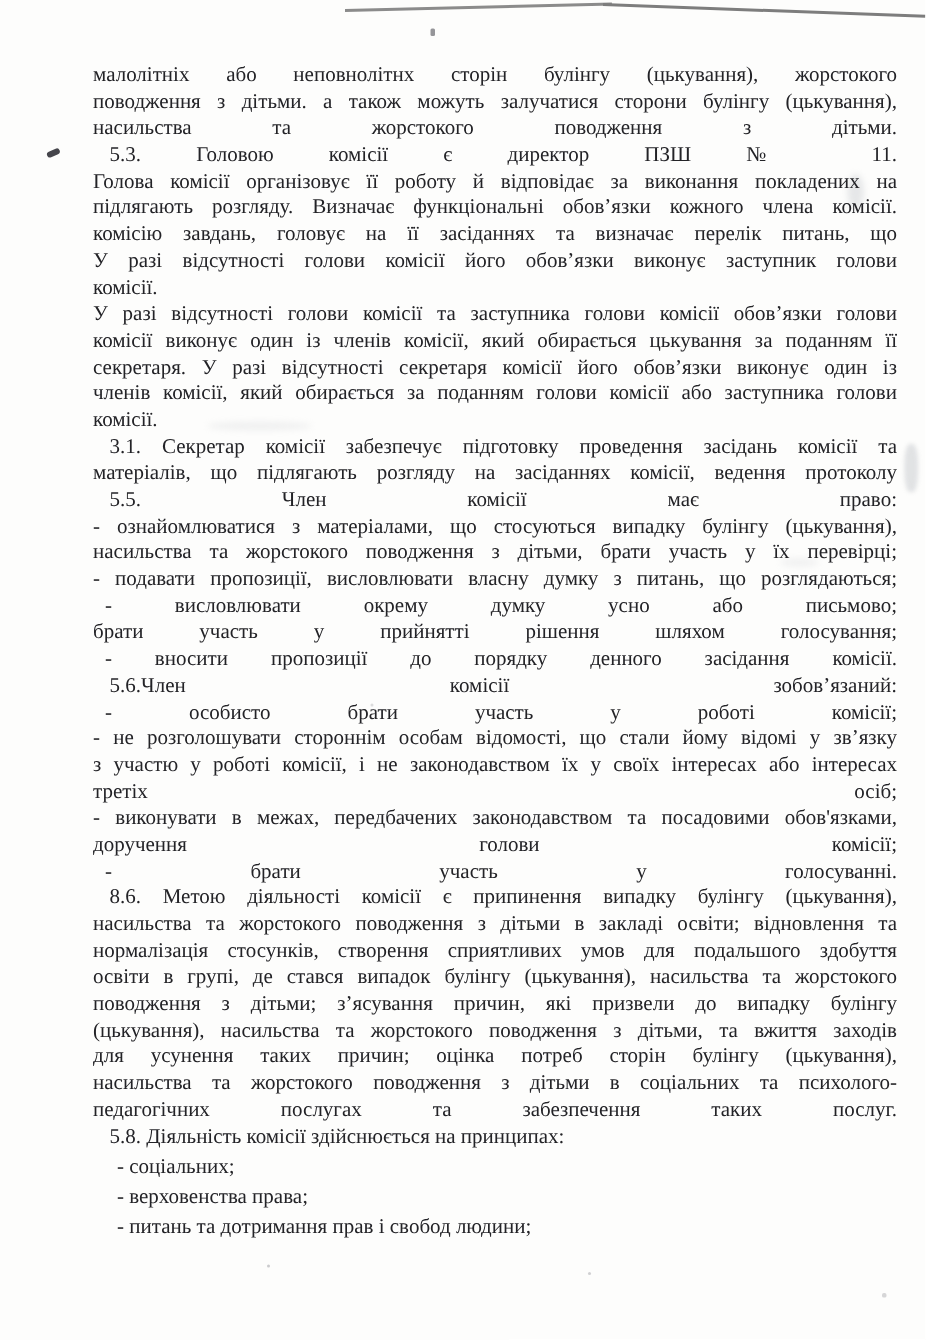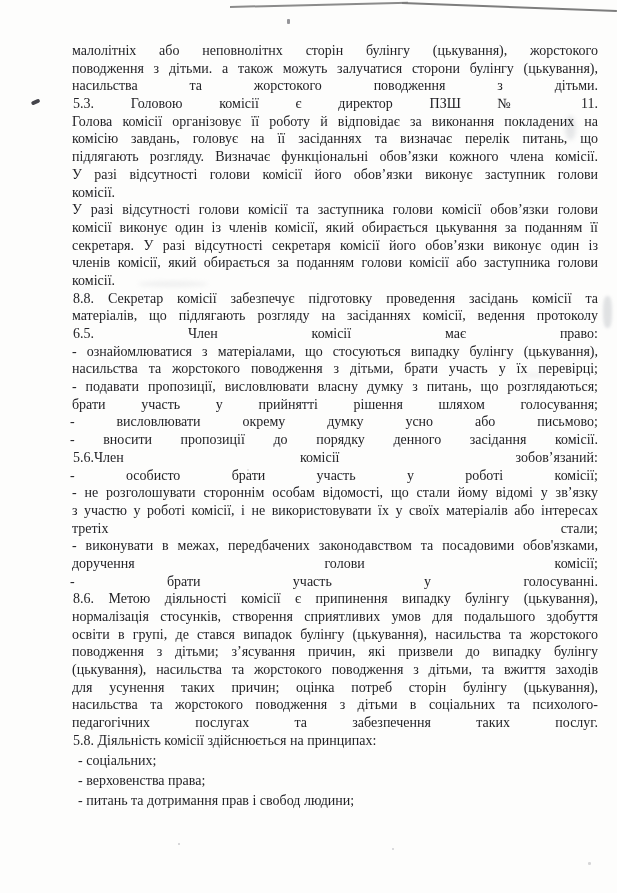--- a/index.html
+++ b/index.html
@@ -33,21 +33,21 @@
     text-align-last: justify;
     -moz-text-align-last: justify;
     text-rendering: optimizeLegibility;
   }
   .line.al-left {
     text-align: center;
     text-align-last: left;
     -moz-text-align-last: left;
   }
   .line.gap { margin-top: 2.5px; }
-  .ind-0 { padding-left: 0; margin-left: 10px; }
+  .ind-0 { padding-left: 0; }
   .ind-1 { padding-left: 8px; }
   .ind-2 { padding-left: 11px; }
   .ind-3 { padding-left: 16px; }
 
   
   .artifact { position: absolute; pointer-events: none; }
   .scan-line-1 {
     left: 230px; top: 6px; width: 178px; height: 1.6px;
     background: #8b8b8b; transform: rotate(-1.4deg);
     transform-origin: left center;
@@ -95,47 +95,48 @@
   <div class="artifact dot2"></div>
   <div class="artifact dot3"></div>
   <div class="artifact dot4"></div>
 
   <div class="textblock">
       <div class="line ind-0">малолітніх або неповнолітнх сторін булінгу (цькування), жорстокого</div>
       <div class="line ind-0">поводження з дітьми. а також можуть залучатися сторони булінгу (цькування),</div>
       <div class="line ind-0">насильства та жорстокого поводження з дітьми.</div>
       <div class="line ind-2">5.3. Головою комісії є директор ПЗШ № 11.</div>
       <div class="line ind-0">Голова комісії організовує її роботу й відповідає за виконання покладених на</div>
+      <div class="line ind-0">підлягають розгляду. Визначає функціональні обов’язки кожного члена комісії.</div>
       <div class="line ind-0">комісію завдань, головує на її засіданнях та визначає перелік питань, що</div>
-      <div class="line ind-0">підлягають розгляду. Визначає функціональні обов’язки кожного члена комісії.</div>
       <div class="line ind-0">У разі відсутності голови комісії його обов’язки виконує заступник голови</div>
       <div class="line ind-0 al-left">комісії.</div>
       <div class="line ind-0">У разі відсутності голови комісії та заступника голови комісії обов’язки голови</div>
       <div class="line ind-0">комісії виконує один із членів комісії, який обирається цькування за поданням її</div>
       <div class="line ind-0">секретаря. У разі відсутності секретаря комісії його обов’язки виконує один із</div>
       <div class="line ind-0">членів комісії, який обирається за поданням голови комісії або заступника голови</div>
       <div class="line ind-0 al-left">комісії.</div>
-      <div class="line ind-2">8.8. Секретар комісії забезпечує підготовку проведення засідань комісії та</div>
+      <div class="line ind-2">3.1. Секретар комісії забезпечує підготовку проведення засідань комісії та</div>
       <div class="line ind-0">матеріалів, що підлягають розгляду на засіданнях комісії, ведення протоколу</div>
-      <div class="line ind-2">6.5. Член комісії має право:</div>
+      <div class="line ind-2">5.5. Член комісії має право:</div>
       <div class="line ind-0">- ознайомлюватися з матеріалами, що стосуються випадку булінгу (цькування),</div>
       <div class="line ind-0">насильства та жорстокого поводження з дітьми, брати участь у їх перевірці;</div>
       <div class="line ind-0">- подавати пропозиції, висловлювати власну думку з питань, що розглядаються;</div>
+      <div class="line ind-1">- висловлювати окрему думку усно або письмово;</div>
       <div class="line ind-0">брати участь у прийнятті рішення шляхом голосування;</div>
-      <div class="line ind-1">- висловлювати окрему думку усно або письмово;</div>
       <div class="line ind-1">- вносити пропозиції до порядку денного засідання комісії.</div>
       <div class="line ind-2">5.6.Член комісії зобов’язаний:</div>
       <div class="line ind-1">- особисто брати участь у роботі комісії;</div>
       <div class="line ind-0">- не розголошувати стороннім особам відомості, що стали йому відомі у зв’язку</div>
-      <div class="line ind-0">з участю у роботі комісії, і не використовувати їх у своїх матеріалів або інтересах</div>
-      <div class="line ind-0">третіх стали;</div>
+      <div class="line ind-0">з участю у роботі комісії, і не законодавством їх у своїх інтересах або інтересах</div>
+      <div class="line ind-0">третіх осіб;</div>
       <div class="line ind-0">- виконувати в межах, передбачених законодавством та посадовими обов'язками,</div>
       <div class="line ind-0">доручення голови комісії;</div>
       <div class="line ind-1">- брати участь у голосуванні.</div>
       <div class="line ind-2">8.6. Метою діяльності комісії є припинення випадку булінгу (цькування),</div>
+      <div class="line ind-0">насильства та жорстокого поводження з дітьми в закладі освіти; відновлення та</div>
       <div class="line ind-0">нормалізація стосунків, створення сприятливих умов для подальшого здобуття</div>
       <div class="line ind-0">освіти в групі, де стався випадок булінгу (цькування), насильства та жорстокого</div>
       <div class="line ind-0">поводження з дітьми; з’ясування причин, які призвели до випадку булінгу</div>
       <div class="line ind-0">(цькування), насильства та жорстокого поводження з дітьми, та вжиття заходів</div>
       <div class="line ind-0">для усунення таких причин; оцінка потреб сторін булінгу (цькування),</div>
       <div class="line ind-0">насильства та жорстокого поводження з дітьми в соціальних та психолого-</div>
       <div class="line ind-0">педагогічних послугах та забезпечення таких послуг.</div>
       <div class="line ind-2 al-left">5.8. Діяльність комісії здійснюється на принципах:</div>
       <div class="line ind-3 al-left gap">- соціальних;</div>
       <div class="line ind-3 al-left gap">- верховенства права;</div>

